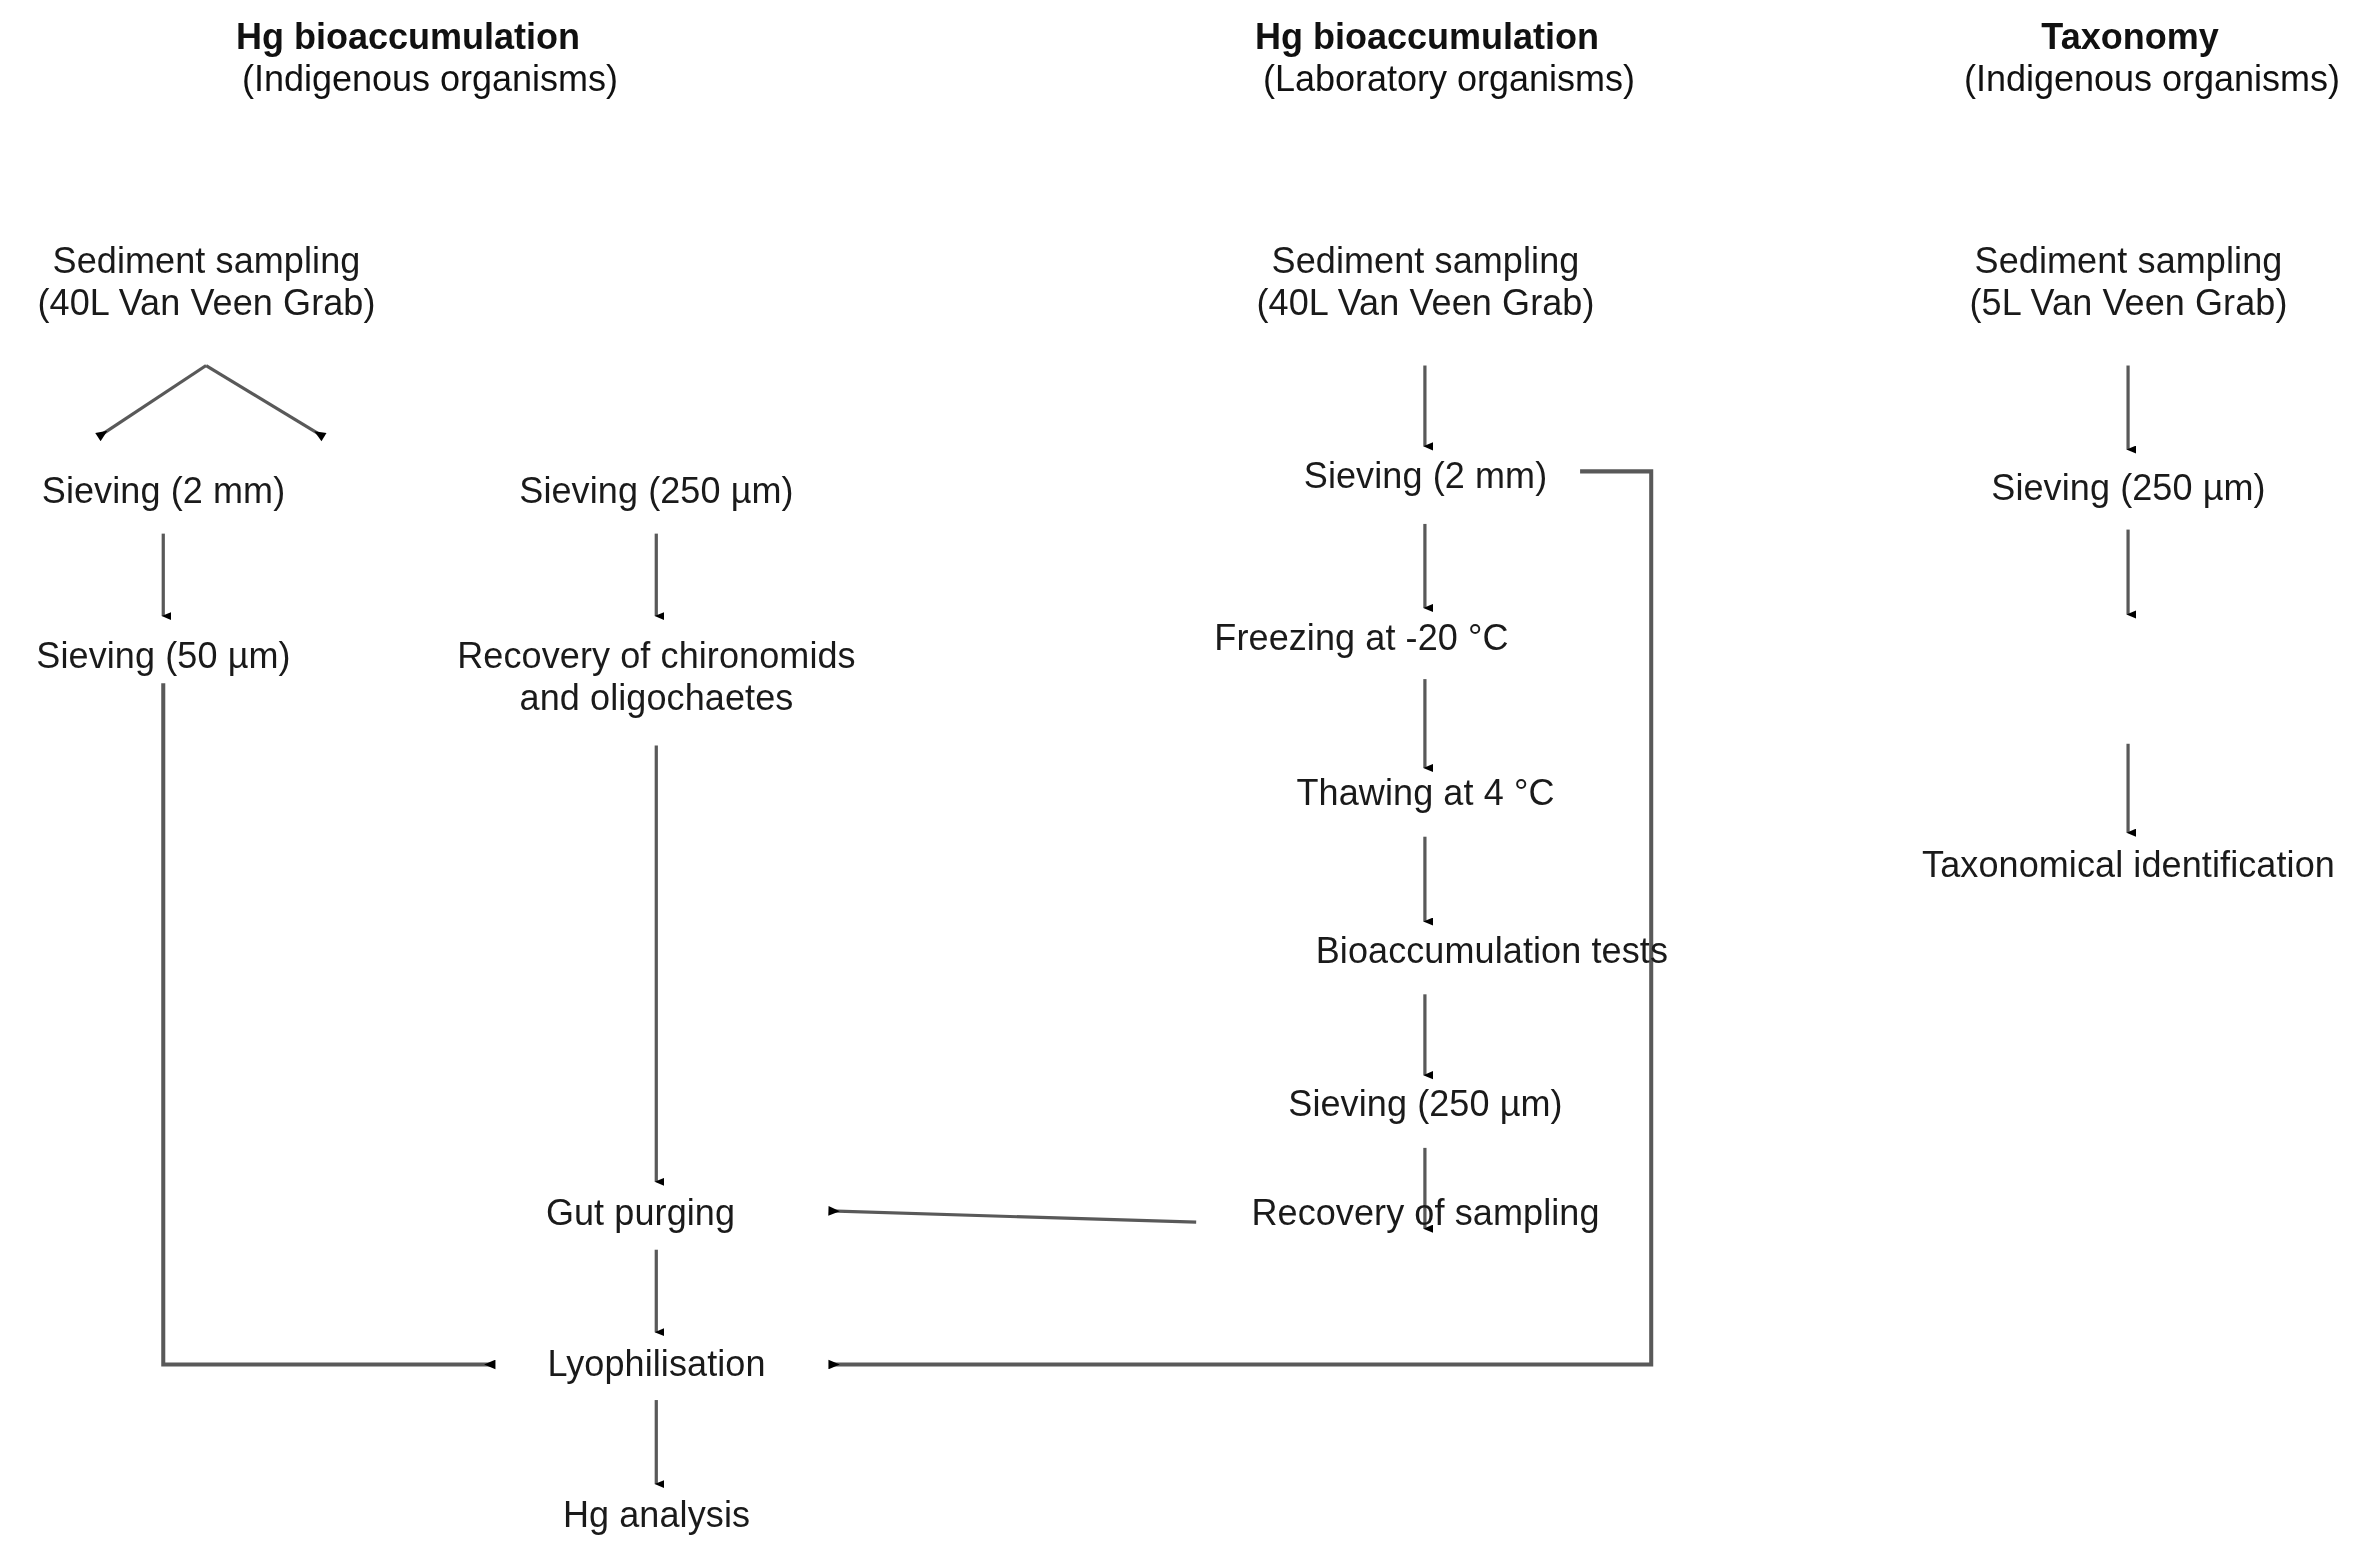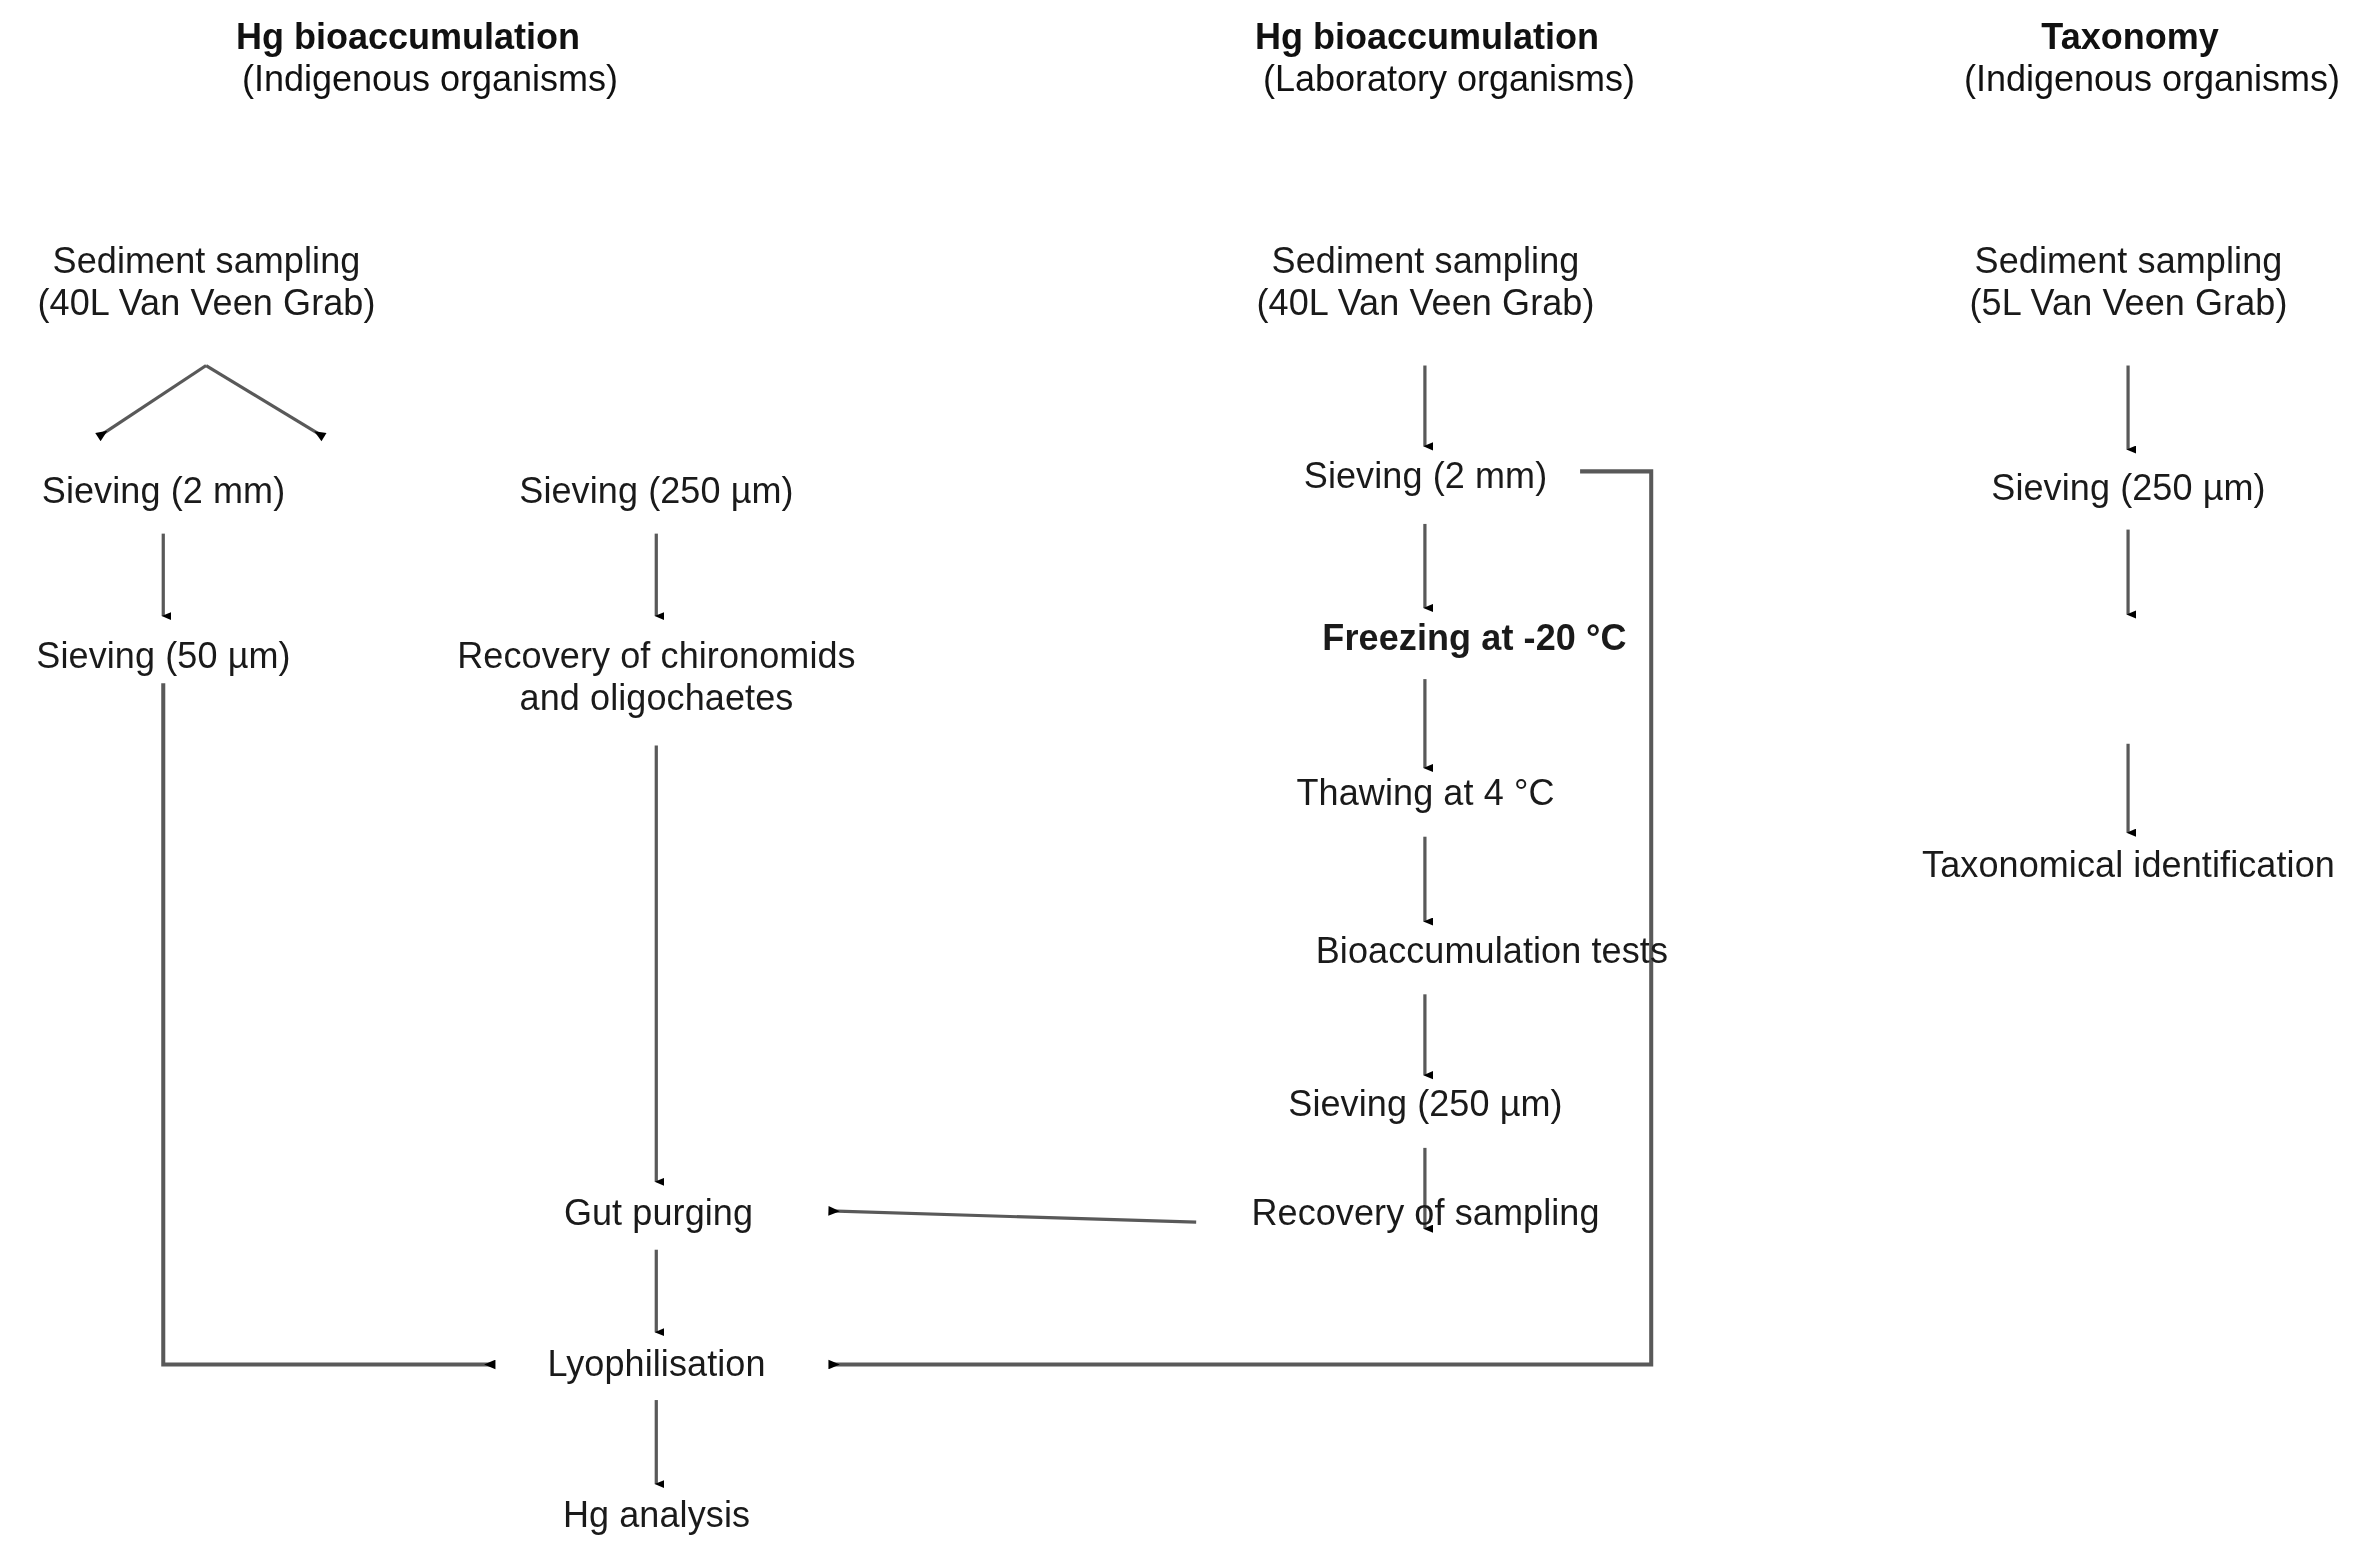--- a/index.html
+++ b/index.html
@@ -157,32 +157,32 @@
 
   <div class="node" style="left:-79px; top:470px; width:485px;">Sieving (2 mm)</div>
 
   <div class="node" style="left:414px; top:470px; width:485px;">Sieving (250 µm)</div>
 
   <div class="node" style="left:-79px; top:635px; width:485px;">Sieving (50 µm)</div>
 
   <div class="node" style="left:414px; top:635px; width:485px;">Recovery of chironomids
 and oligochaetes</div>
 
-  <div class="node" style="left:416px; top:1192px; width:485px;">Gut purging</div>
+  <div class="node" style="left:398px; top:1192px; width:485px;">Gut purging</div>
 
   <div class="node" style="left:414px; top:1343px; width:485px;">Lyophilisation</div>
 
   <div class="node" style="left:414px; top:1494px; width:485px;">Hg analysis</div>
 
   <div class="node" style="left:1183px; top:240px; width:485px;">Sediment sampling
 (40L Van Veen Grab)</div>
 
   <div class="node" style="left:1183px; top:455px; width:485px;">Sieving (2 mm)</div>
 
-  <div class="node" style="left:1232px; top:617px; width:485px;font-weight:bold;">Freezing at -20 °C</div>
+  <div class="node" style="left:1119px; top:617px; width:485px;">Freezing at -20 °C</div>
 
   <div class="node" style="left:1183px; top:772px; width:485px;">Thawing at 4 °C</div>
 
   <div class="node" style="left:1183px; top:930px; width:485px;text-align:right;">Bioaccumulation tests</div>
 
   <div class="node" style="left:1183px; top:1083px; width:485px;">Sieving (250 µm)</div>
 
   <div class="node" style="left:1183px; top:1192px; width:485px;">Recovery of sampling</div>
 
   <div class="node" style="left:1886px; top:240px; width:485px;">Sediment sampling

